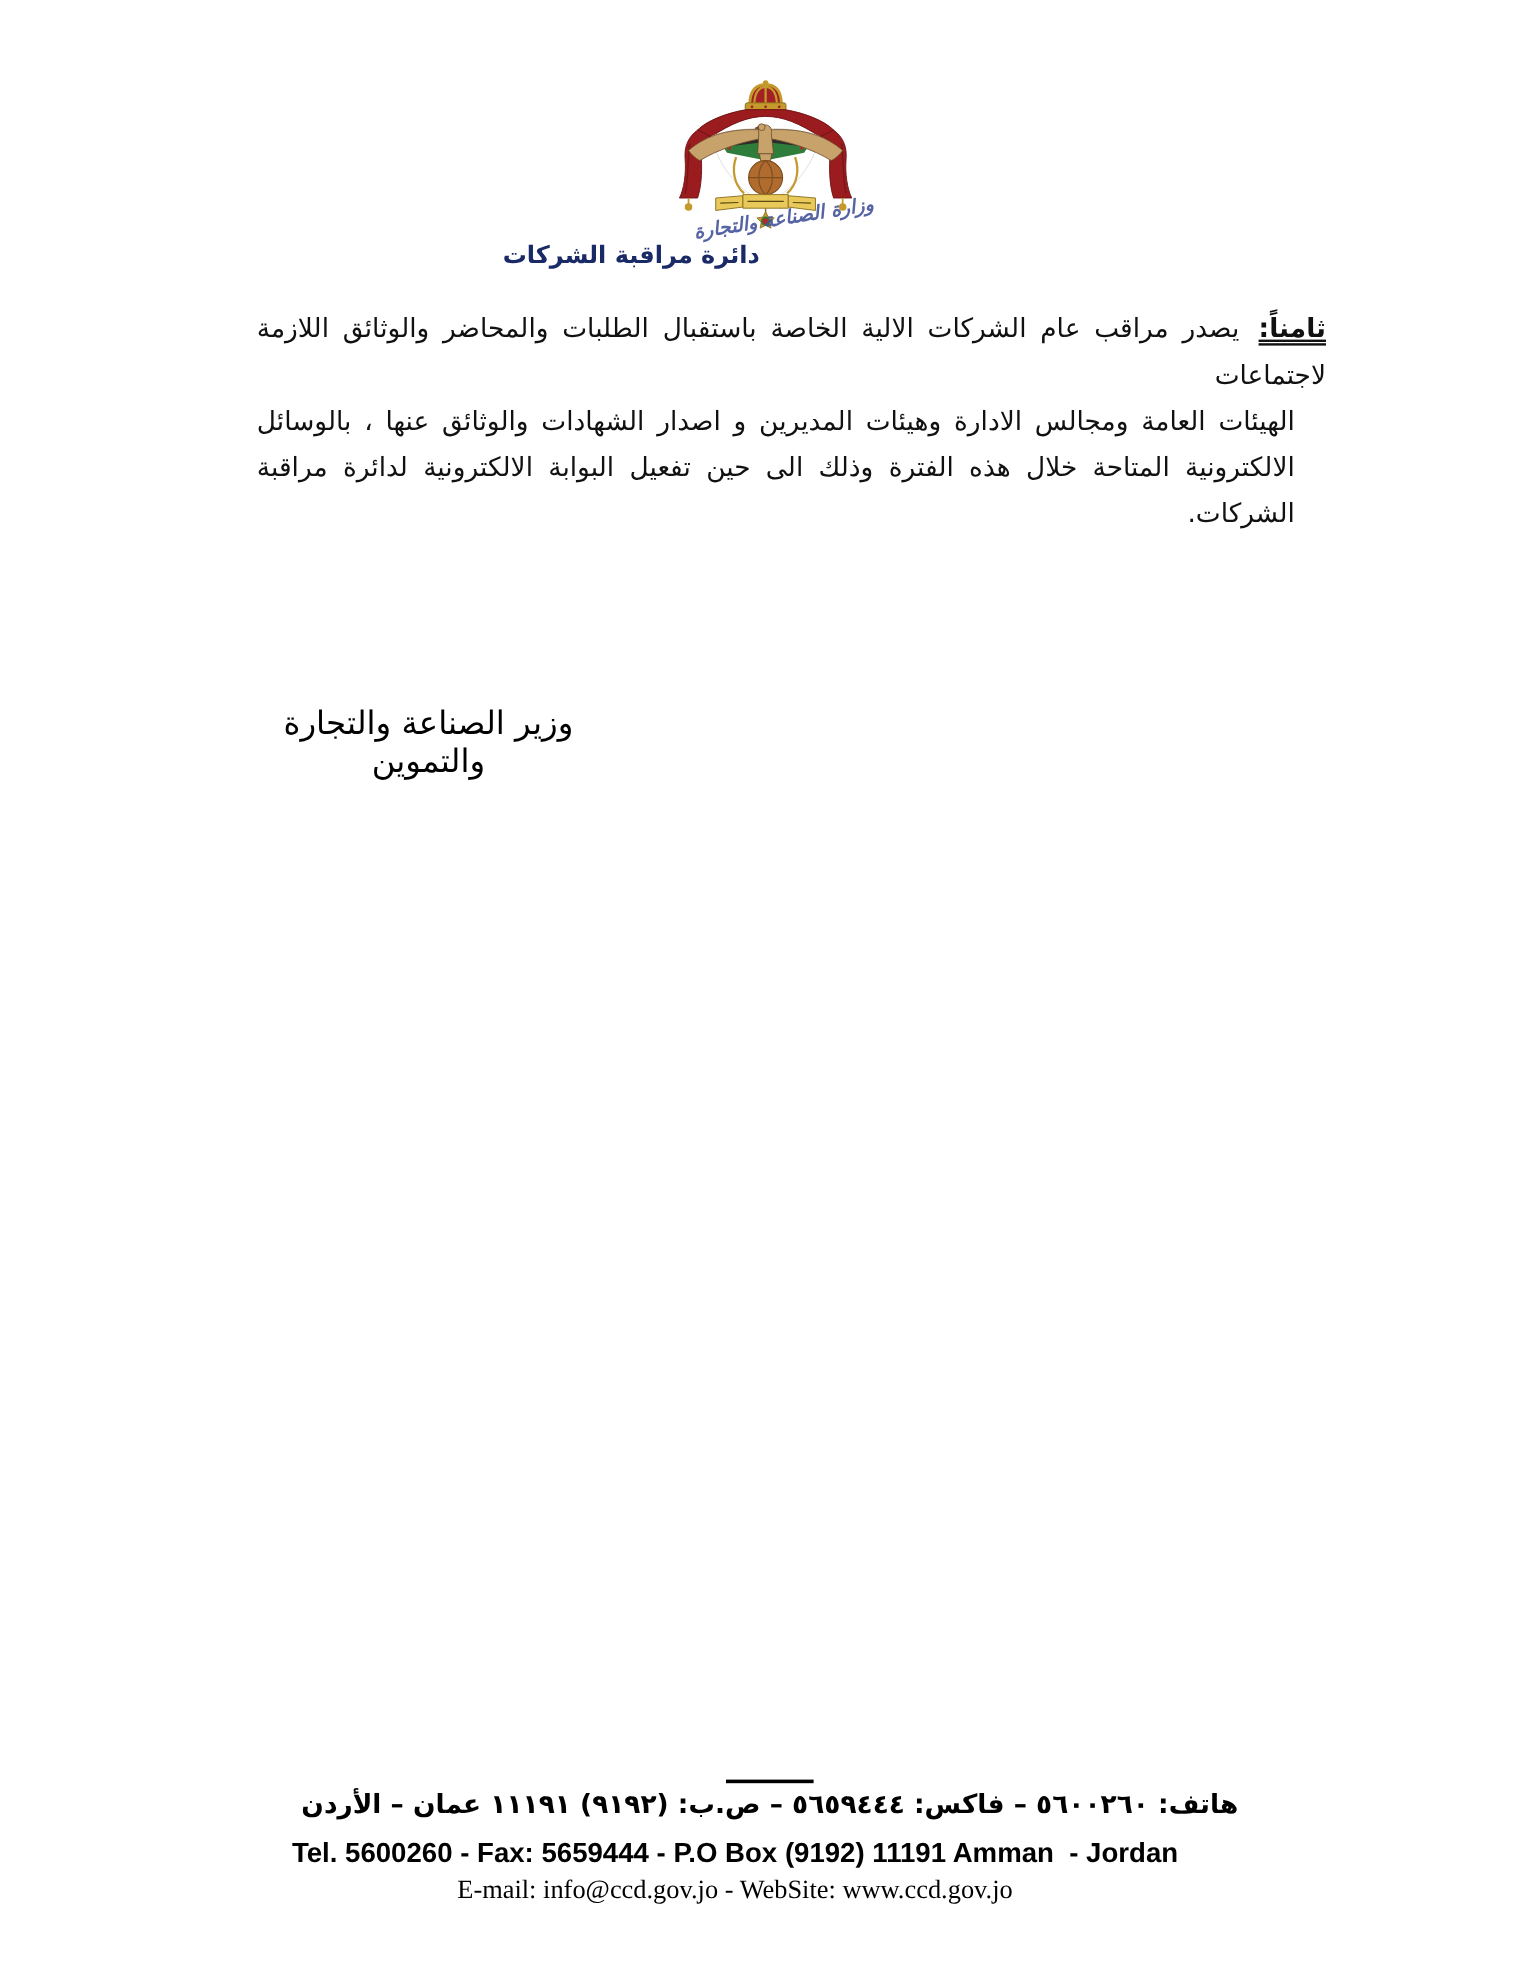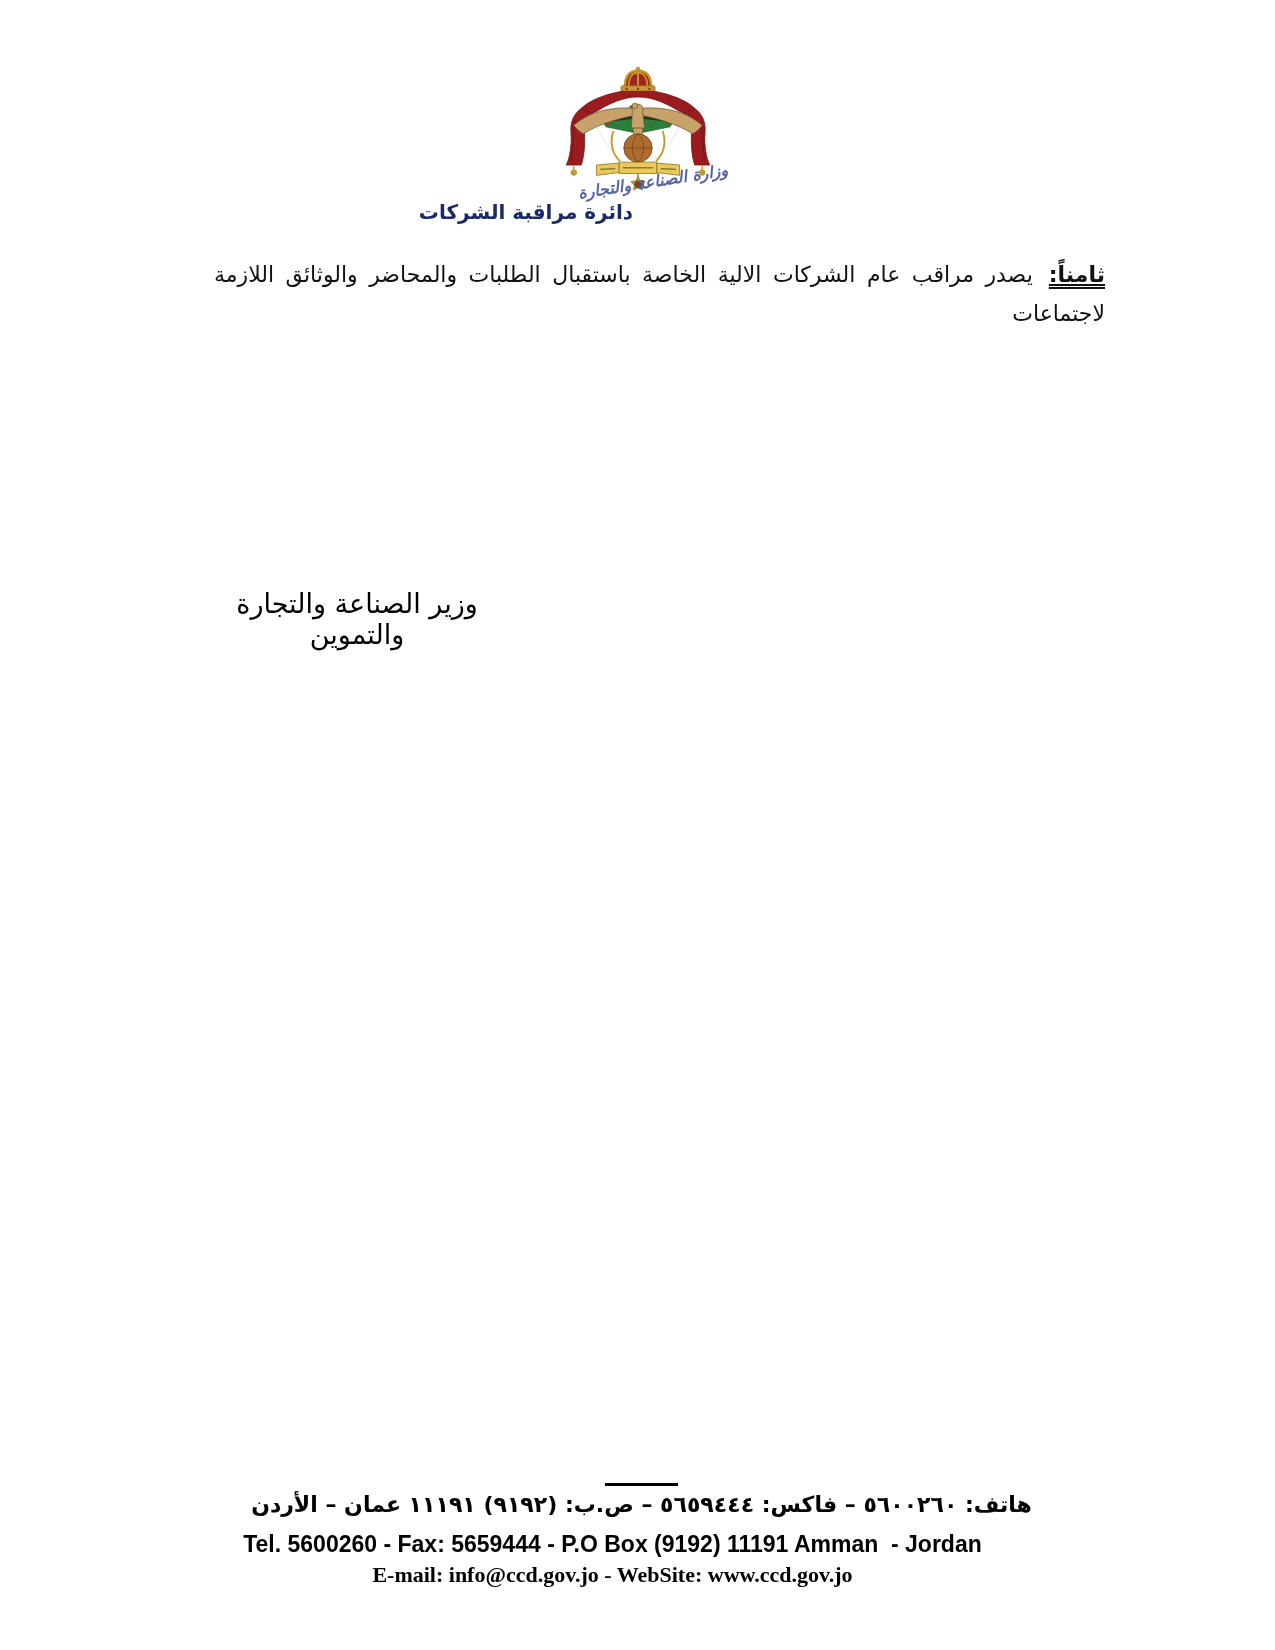--- a/index.html
+++ b/index.html
@@ -69,21 +69,21 @@
     position:absolute;left:0;top:1531px;width:1225px;
     text-align:center;
     font-family:Liberation Sans, sans-serif;
     font-size:23px;font-weight:bold;color:#000;
     white-space:pre;
   }
   .footer-email{
     position:absolute;left:0;top:1562px;width:1225px;
     text-align:center;
     font-family:"Liberation Serif",serif;
-    font-size:22px;font-weight:bold;color:#000;
+    font-size:22px;font-weight:normal;color:#000;
     white-space:pre;
   }
 </style>
 </head>
 <body>
 
 <div class="page">
 
   <div class="emblem-wrap">
     <svg viewBox="0 0 180 140" width="170" height="134">
@@ -161,20 +161,22 @@
   </div>
 
   <div class="ministry-script">وزارة الصناعة والتجارة</div>
 
   <div class="dept-title">دائرة مراقبة الشركات</div>
 
   <div class="paragraph">
     <div class="p-line">
       <span class="lead">ثامناً:</span><span>يصدر مراقب عام الشركات الالية الخاصة باستقبال الطلبات والمحاضر والوثائق اللازمة لاجتماعات</span>
     </div>
+    <div class="p-line indent">الهيئات العامة ومجالس الادارة وهيئات المديرين و اصدار الشهادات والوثائق عنها ، بالوسائل</div>
+    <div class="p-line indent">الالكترونية المتاحة خلال هذه الفترة وذلك الى حين تفعيل البوابة الالكترونية لدائرة مراقبة الشركات.</div>
   </div>
 
   <div class="minister">وزير الصناعة والتجارة والتموين</div>
 
   <div class="footer-rule"></div>
   <div class="footer-ar">هاتف: ٥٦٠٠٢٦٠  –  فاكس: ٥٦٥٩٤٤٤ – ص.ب: (٩١٩٢) ١١١٩١ عمان – الأردن</div>
   <div class="footer-en">Tel. 5600260 - Fax: 5659444 - P.O Box (9192) 11191 Amman  - Jordan</div>
   <div class="footer-email">E-mail: info@ccd.gov.jo - WebSite: www.ccd.gov.jo</div>
 
 </div>

